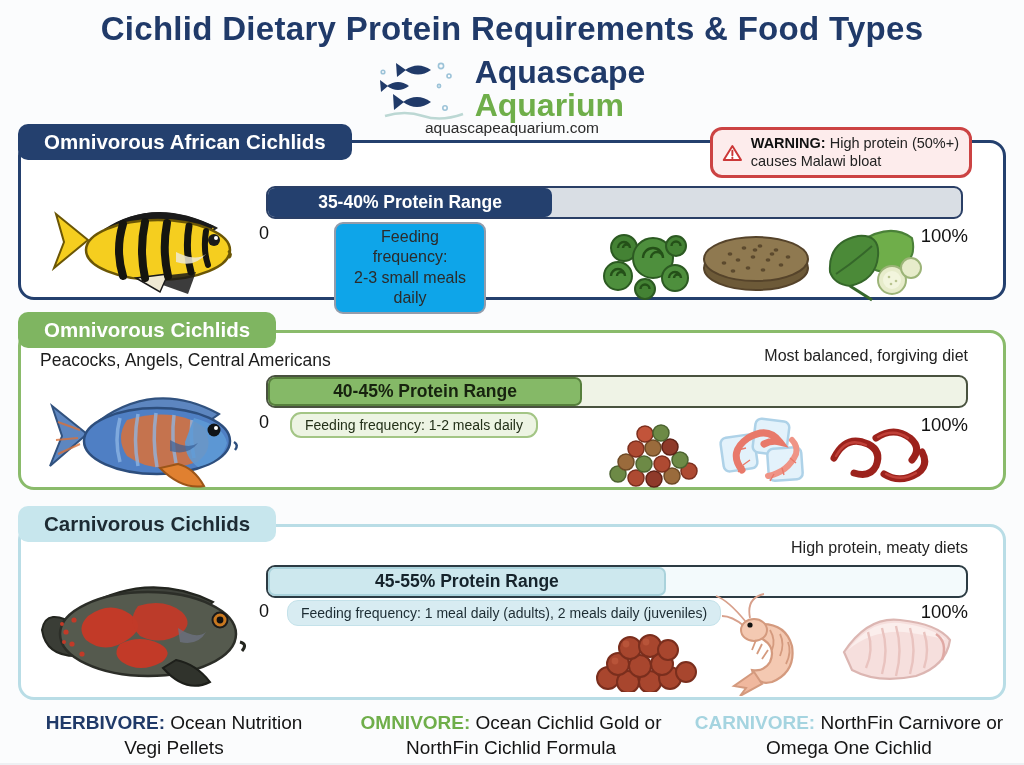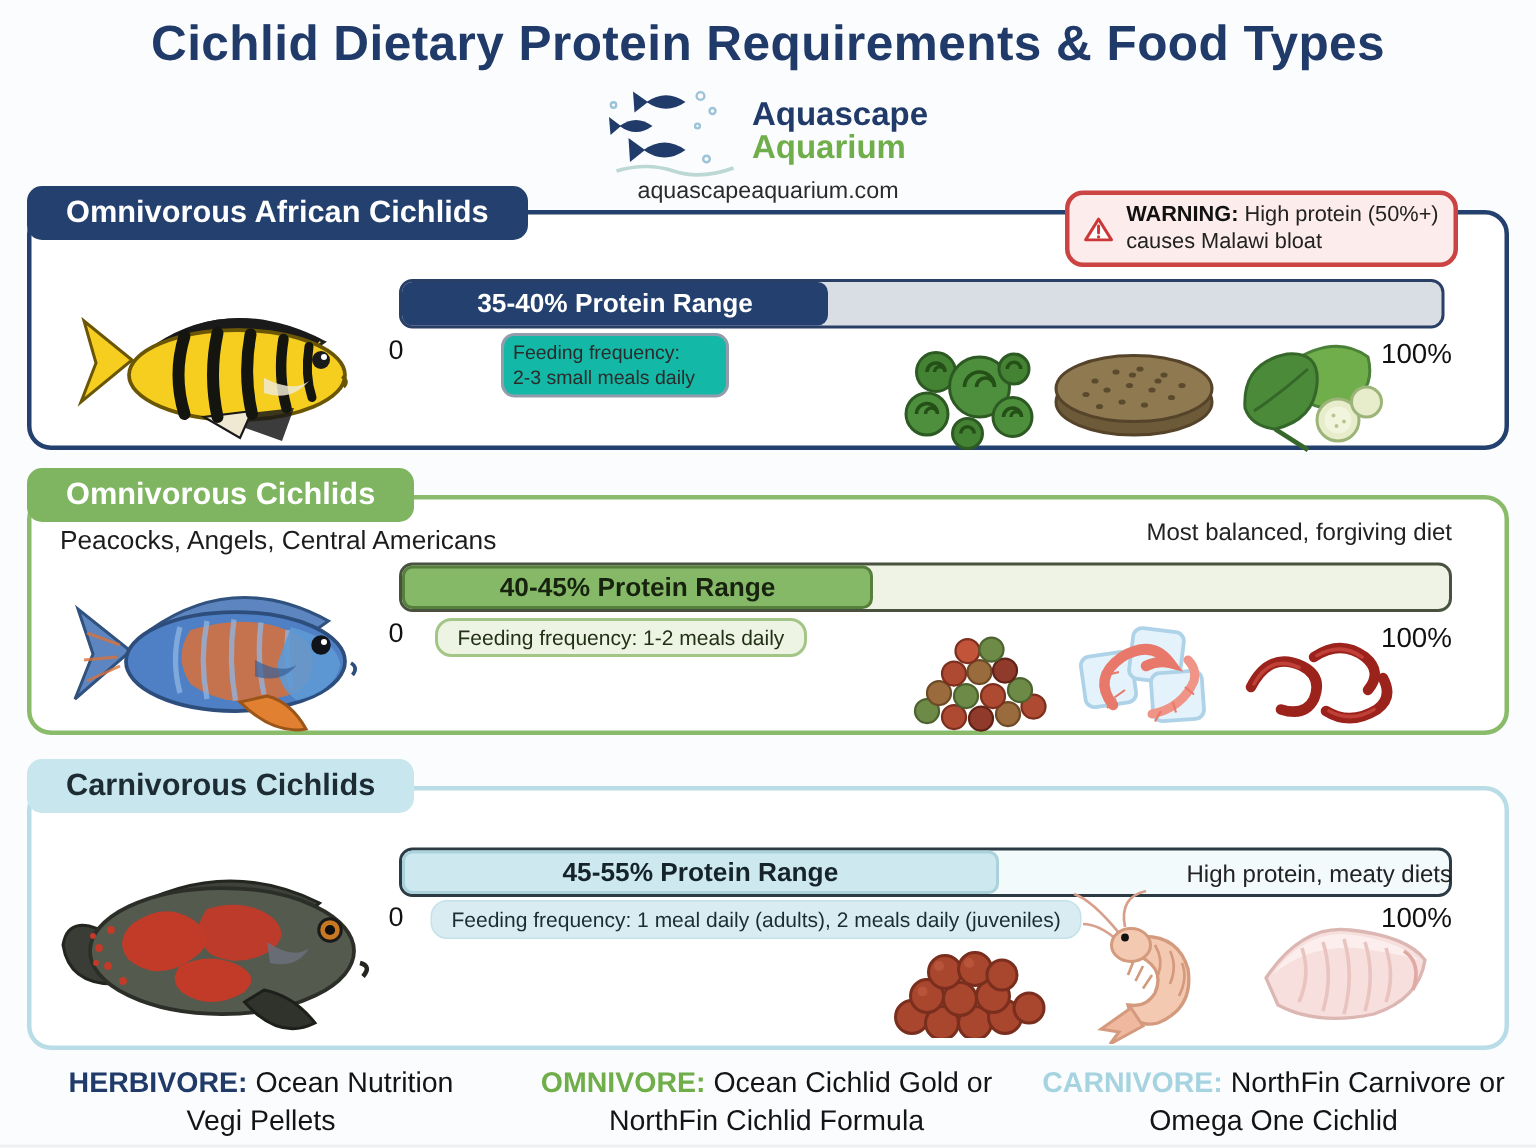--- a/index.html
+++ b/index.html
@@ -4,21 +4,21 @@
 <style>
   html,body{margin:0;padding:0;}
   body{font-family:"Liberation Sans",sans-serif;background:#eef0f3;}
   #canvas{position:relative;width:1024px;height:763px;background:#fbfcfd;overflow:hidden;margin:0 auto;}
 
   
   .title{position:absolute;top:10px;left:0;width:100%;text-align:center;
          font-size:33px;font-weight:800;color:#203a69;letter-spacing:.3px;}
   .logo-row{position:absolute;top:56px;left:0;width:100%;display:flex;
             justify-content:center;align-items:center;gap:10px;}
-  .brand{line-height:1.02;font-weight:800;font-size:22px;}
+  .brand{line-height:1.02;font-weight:800;font-size:32px;}
   .brand .l1{color:#203a69;display:block;}
   .brand .l2{color:#6fae4a;display:block;}
   .website{position:absolute;top:119px;left:0;width:100%;text-align:center;
            font-size:15.5px;color:#2b2b2b;}
 
   
   .section{position:absolute;left:18px;width:988px;border-radius:16px;background:#fff;box-sizing:border-box;}
   .s1{top:140px;height:160px;border:3px solid #24406e;}
   .s2{top:330px;height:160px;border:3px solid #8abb6b;}
   .s3{top:524px;height:176px;border:3px solid #b9dde6;}
@@ -26,21 +26,21 @@
   .pill{position:absolute;height:36px;border-radius:10px;display:flex;align-items:center;
         padding:0 26px;font-weight:800;font-size:20.5px;z-index:5;}
   .pill1{left:18px;top:124px;background:#24406e;color:#fff;}
   .pill2{left:18px;top:312px;background:#7fb561;color:#fff;}
   .pill3{left:18px;top:506px;background:#c7e6ed;color:#1d2b33;}
 
   .species{position:absolute;font-size:17.5px;color:#1c1c1c;z-index:4;}
   .sp1{left:40px;top:161px;} .sp2{left:40px;top:350px;} .sp3{left:40px;top:543px;}
 
   .note{position:absolute;right:56px;font-size:16px;color:#222;z-index:4;}
-  .note2{top:347px;} .note3{top:539px;margin-top:36px;}
+  .note2{top:347px;} .note3{top:539px;}
 
   .warning{position:absolute;left:710px;top:127px;width:262px;box-sizing:border-box;
            background:#fdecec;border:3px solid #cc4343;border-radius:12px;
            display:flex;gap:8px;padding:5px 9px;align-items:center;z-index:6;}
   .warning .wtext{font-size:14.5px;line-height:1.22;color:#222;}
   .warning b{color:#111;}
 
   .bar{position:absolute;left:266px;height:33px;border-radius:9px;box-sizing:border-box;z-index:3;}
   .bar1{top:186px;width:697px;background:#d9dee4;border:2px solid #2a3f66;}
   .bar2{top:375px;width:702px;background:#eff3e6;border:2px solid #49523f;}
@@ -50,22 +50,22 @@
   .fill1{background:#24406e;color:#ffffff;}
   .fill2{background:#85b967;color:#17230f;border:2px solid #567f3c;}
   .fill3{background:#cde8ee;color:#15232b;border:2px solid #a9d2db;}
 
   .zero{position:absolute;font-size:18px;color:#111;z-index:4;}
   .z1{left:259px;top:223px;} .z2{left:259px;top:412px;} .z3{left:259px;top:601px;}
   .hundred{position:absolute;right:56px;font-size:18.5px;color:#111;z-index:4;}
   .h1{top:225px;} .h2{top:414px;} .h3{top:601px;}
 
   .feed{position:absolute;z-index:4;white-space:nowrap;}
-  .feed1{left:334px;top:222px;width:152px;white-space:normal;font-size:13px;
-         background:#14b8a6;border:2px solid #939cab;border-radius:9px;padding:3px 6px;
+  .feed1{left:334px;top:222px;width:152px;white-space:normal;text-align:center;font-size:16px;
+         background:#0ea5e9;border:2px solid #939cab;border-radius:9px;padding:3px 6px;
          color:#2b2b2b;line-height:1.28;box-sizing:border-box;}
   .feed2{left:290px;top:412px;font-size:14px;background:#edf4e3;border:2px solid #a3c585;
          border-radius:11px;padding:3px 13px;color:#233018;}
   .feed3{left:287px;top:600px;font-size:14px;background:#d8ecf2;border:1px solid #c4e2ea;
          border-radius:11px;padding:4px 13px;color:#1c2c33;}
 
   .art{position:absolute;z-index:4;}
   .fish1{left:48px;top:190px;} .fish2{left:42px;top:378px;} .fish3{left:28px;top:568px;}
   .food-a{left:598px;top:226px;} .food-b{left:700px;top:230px;} .food-c{left:820px;top:222px;}
   .food-d{left:596px;top:418px;} .food-e{left:716px;top:410px;} .food-f{left:826px;top:418px;}

